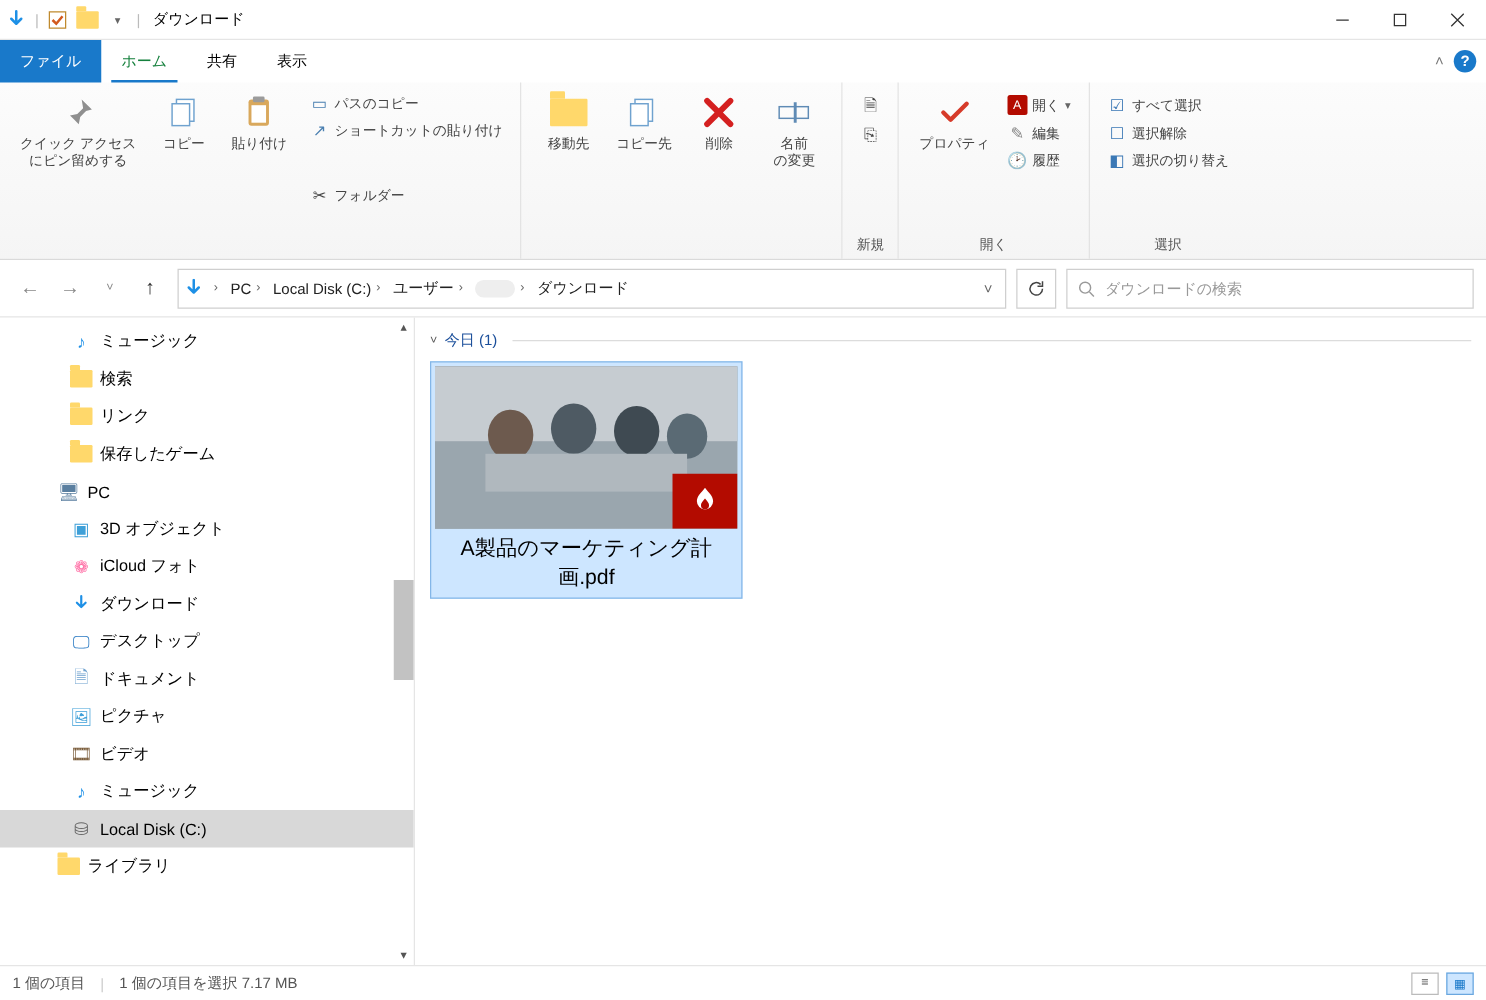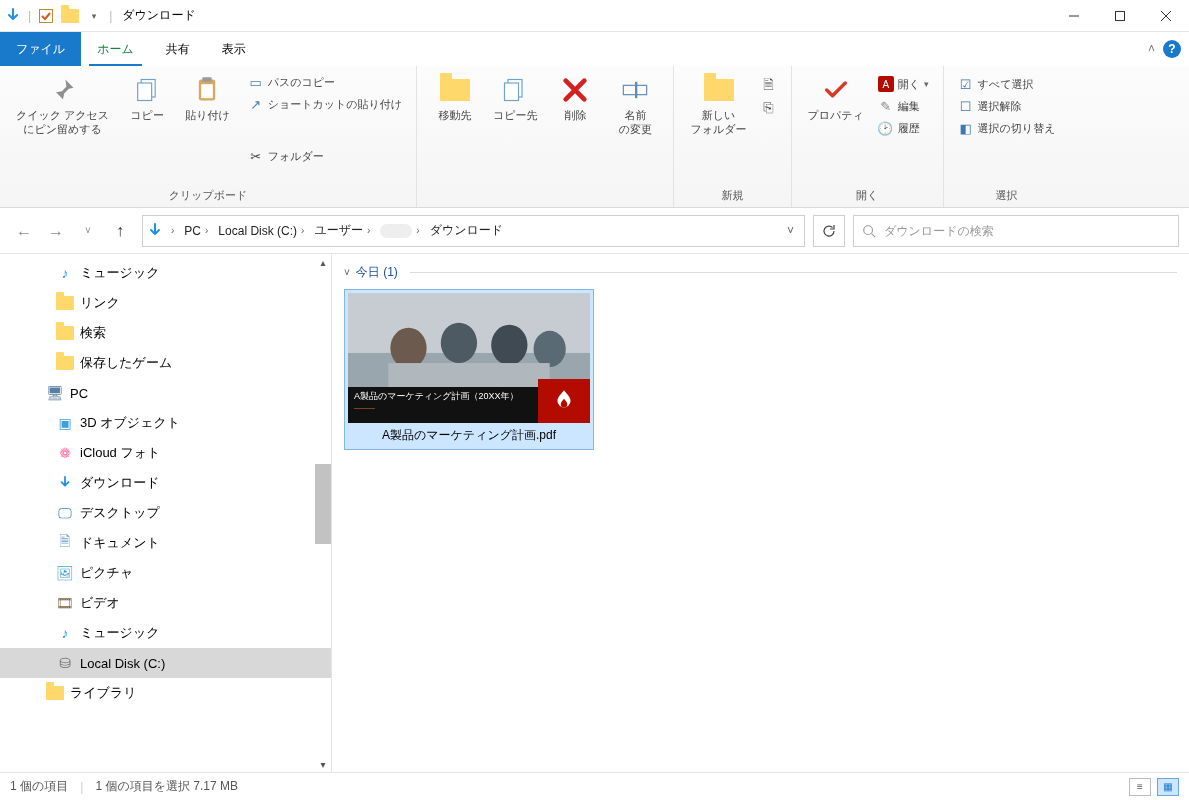--- a/index.html
+++ b/index.html
@@ -60,21 +60,21 @@
 .sidebar .scrollarrow-bot { position:absolute; right:0; bottom:0; width:16px; height:16px; display:flex; align-items:center; justify-content:center; color:#555; font-size:10px; }
 
 .content { flex:1; padding:10px 12px; }
 .grouphdr { display:flex; align-items:center; gap:6px; color:#1a4e9a; font-size:12px; margin-bottom:8px; }
 .grouphdr .line { flex:1; height:1px; background:#dcdcdc; margin-left:6px; }
 .item-card { width:250px; border:1px solid #83b6e8; background:#cde6ff; padding:3px; display:flex; flex-direction:column; align-items:center; position:relative; }
 .item-card .chk { position:absolute; top:6px; left:6px; width:16px; height:16px; background:#fff; border:1px solid #666; display:flex; align-items:center; justify-content:center; font-size:12px; color:#222; }
 .item-card .thumb { width:100%; height:130px; background:linear-gradient(135deg,#7e8a93,#b9c3ca); position:relative; overflow:hidden; }
 .item-card .thumb .bar { position:absolute; left:0; right:52px; bottom:0; height:36px; background:#111; color:#fff; font-size:9px; padding:4px 6px; line-height:1.2; }
 .item-card .thumb .pdf { position:absolute; right:0; bottom:0; width:52px; height:44px; background:#b30b00; display:flex; align-items:center; justify-content:center; color:#fff; }
-.item-card .fname { font-size:12px; padding:4px 4px 2px; text-align:center; }
+.item-card .fname { font-size:17px; padding:4px 4px 2px; text-align:center; }
 
 .status { height:28px; border-top:1px solid #e5e5e5; display:flex; align-items:center; padding:0 10px; font-size:12px; color:#555; gap:12px; }
 .status .right { margin-left:auto; display:flex; gap:6px; }
 .status .vbtn { width:22px; height:18px; border:1px solid #bbb; display:flex; align-items:center; justify-content:center; font-size:10px; color:#555; }
 .status .vbtn.active { background:#cde6ff; border-color:#6aa7df; color:#1979ca; }
 
 
 .folder { width:20px; height:14px; background:#ffd86b; border-radius:1px; position:relative; }
 .folder::before { content:""; position:absolute; top:-4px; left:0; width:8px; height:4px; background:#ffd86b; border-radius:1px 1px 0 0; }
 .folder.big { width:30px; height:22px; }
@@ -177,21 +177,20 @@
           <span class="ico" style="color:#4a7fb0;">↗</span>
           <span>ショートカットの貼り付け</span>
         </div>
         <div style="height:28px;"></div>
         <div class="smallrow">
           <span class="ico">✂</span>
           <span>フォルダー</span>
         </div>
       </div>
     </div>
-    <div class="glabel">クリップボード</div>
   </div>
 
   <div class="ribbon-group">
     <div class="controls">
       <div class="bigbtn">
         <span class="icon">
             <span class="folder big"></span>
           </span>
         <span class="lbl">移動先</span>
       </div>
@@ -220,27 +219,20 @@
             </svg>
         </span>
         <span class="lbl" style="white-space:pre-line;">名前
 の変更</span>
       </div>
     </div>
   </div>
 
   <div class="ribbon-group">
     <div class="controls">
-      <div class="bigbtn">
-        <span class="icon">
-            <span class="folder big"></span>
-          </span>
-        <span class="lbl" style="white-space:pre-line;">新しい
-フォルダー</span>
-      </div>
       <div class="stackcol" style="padding-top:4px;">
         <span class="smallrow">
             <span class="ico">🗎</span>
           </span>
         <span class="smallrow">
             <span class="ico">⎘</span>
           </span>
       </div>
     </div>
     <div class="glabel">新規</div>
@@ -354,27 +346,27 @@
     <div class="scrollarrow-top">▴</div>
     <div class="tree">
       <div class="tree-item l2">
           <span class="ico" style="color:#1e90e6;">♪</span>
           <span>ミュージック</span>
         </div>
       <div class="tree-item l2">
           <span class="ico">
             <span class="folder"></span>
           </span>
-          <span>リンク</span>
+          <span>検索</span>
         </div>
       <div class="tree-item l2">
           <span class="ico">
             <span class="folder"></span>
           </span>
-          <span>検索</span>
+          <span>リンク</span>
         </div>
       <div class="tree-item l2">
           <span class="ico">
             <span class="folder"></span>
           </span>
           <span>保存したゲーム</span>
         </div>
       <div class="tree-item">
           <span class="ico" style="color:#5a7fa0;">🖥</span>
           <span>PC</span>
@@ -441,21 +433,20 @@
       <div class="thumb">
         <svg width="100%" height="100%" viewBox="0 0 240 130" preserveAspectRatio="xMidYMid slice">
           <rect width="240" height="130" fill="#9aa6ae"></rect>
           <rect x="0" y="0" width="240" height="60" fill="#c6ccd1"></rect>
           <ellipse cx="60" cy="55" rx="18" ry="20" fill="#6d5a4e"></ellipse>
           <ellipse cx="110" cy="50" rx="18" ry="20" fill="#4e5a63"></ellipse>
           <ellipse cx="160" cy="52" rx="18" ry="20" fill="#3f4a52"></ellipse>
           <ellipse cx="200" cy="56" rx="16" ry="18" fill="#5a6a74"></ellipse>
           <rect x="40" y="70" width="160" height="30" fill="#b0b8be"></rect>
         </svg>
-        <div class="bar"><span>A製品のマーケティング計画（20XX年）</span><br><span style="color:#e46a3a;font-size:7px;">―――</span></div>
         <div class="pdf">
           <svg width="26" height="26" viewBox="0 0 24 24">
               <path d="M12 2c3 4 6 6 6 10a6 6 0 1 1-12 0c0-4 3-6 6-10z" fill="#fff"></path>
               <path d="M12 10c1.5 2 3 3 3 5a3 3 0 1 1-6 0c0-2 1.5-3 3-5z" fill="#b30b00"></path>
             </svg>
         </div>
       </div>
       <div class="fname">A製品のマーケティング計画.pdf</div>
     </div>
   </div>

